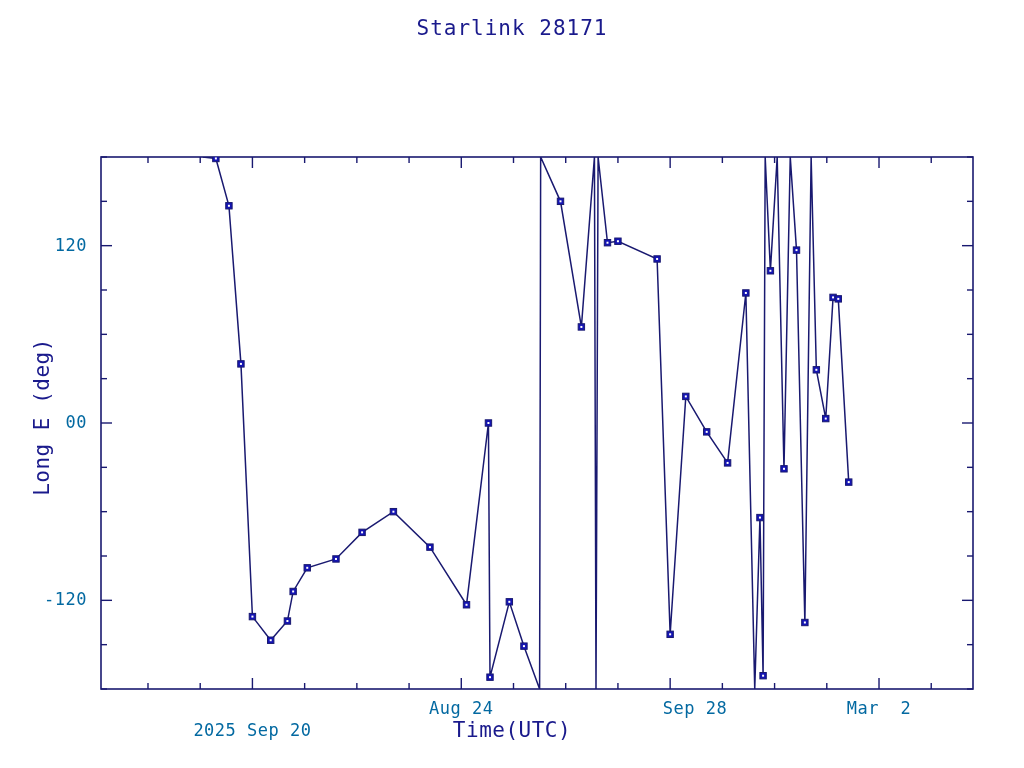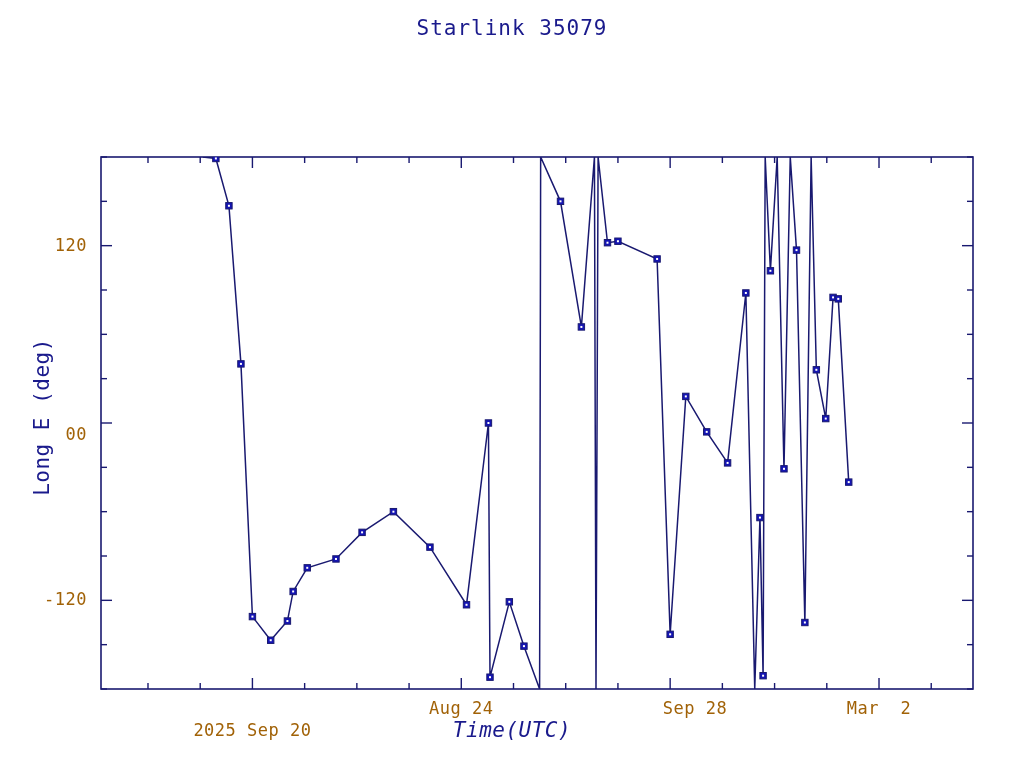--- a/index.html
+++ b/index.html
@@ -42,53 +42,52 @@
     font-size: 21px;
     position: absolute;
     white-space: pre;
     letter-spacing: 0.5px;
   }
   #xlabel {
     left: 0;
     top: 718px;
     width: 1024px;
     text-align: center;
-    font-style: italic;
   }
   #ylabel {
     left: -60px;
     top: 407px;
     width: 200px;
     text-align: center;
     transform: rotate(-90deg);
     transform-origin: 100px 10px;
   }
   .tick-label {
     position: absolute;
-    color: #a16207;
+    color: #0369a1;
     font-family: "DejaVu Sans Mono", monospace;
     font-size: 17px;
     white-space: pre;
     letter-spacing: 0.5px;
   }
   .ytick-label {
     text-align: right;
     width: 80px;
   }
   .xtick-label {
     text-align: center;
     width: 200px;
   }
 </style>
 </head>
 <body>
 
 <div id="figure">
 
-  <div id="chart-title">Starlink 35079</div>
+  <div id="chart-title">Starlink 28171</div>
 
   <svg id="plot-svg" width="1024" height="768" xmlns="http://www.w3.org/2000/svg">
     <g id="plot-frame">
         <rect x="101" y="157" width="872" height="532" fill="#ffffff" stroke="#191970" stroke-width="1.6"></rect>
       </g>
     <g id="x-ticks">
         <line x1="147.99401197604783" y1="689" x2="147.99401197604783" y2="683" stroke="#191970" stroke-width="1.4"></line>
         <line x1="147.99401197604783" y1="157" x2="147.99401197604783" y2="163" stroke="#191970" stroke-width="1.4"></line>
         <line x1="200.2095808383233" y1="689" x2="200.2095808383233" y2="683" stroke="#191970" stroke-width="1.4"></line>
         <line x1="200.2095808383233" y1="157" x2="200.2095808383233" y2="163" stroke="#191970" stroke-width="1.4"></line>
@@ -235,21 +234,21 @@
         <rect x="845.53" y="478.91" width="6.4" height="6.4" fill="#1414b4" stroke="#191970" stroke-width="1"></rect>
         <rect x="847.73" y="481.11" width="2" height="2" fill="#ffffff"></rect>
       </g>
   </svg>
 
   <div id="ylabel" class="axis-title">Long E (deg)</div>
   <div id="xlabel" class="axis-title">Time(UTC)</div>
 
   <div id="ytick-labels">
       <div class="tick-label ytick-label" style="left: 7px; top: 234.667px;">120</div>
-      <div class="tick-label ytick-label" style="left: 7px; top: 412px; margin-top: 12px;">00</div>
+      <div class="tick-label ytick-label" style="left: 7px; top: 412px;">00</div>
       <div class="tick-label ytick-label" style="left: 7px; top: 589.333px;">-120</div>
     </div>
   <div id="xtick-labels">
       <div class="tick-label xtick-label" style="left: 152.425px; top: 720px;">2025 Sep 20</div>
       <div class="tick-label xtick-label" style="left: 361.287px; top: 698px;">Aug 24</div>
       <div class="tick-label xtick-label" style="left: 595px; top: 698px;">Sep 28</div>
       <div class="tick-label xtick-label" style="left: 779.012px; top: 698px;">Mar  2</div>
     </div>
 
 </div>

